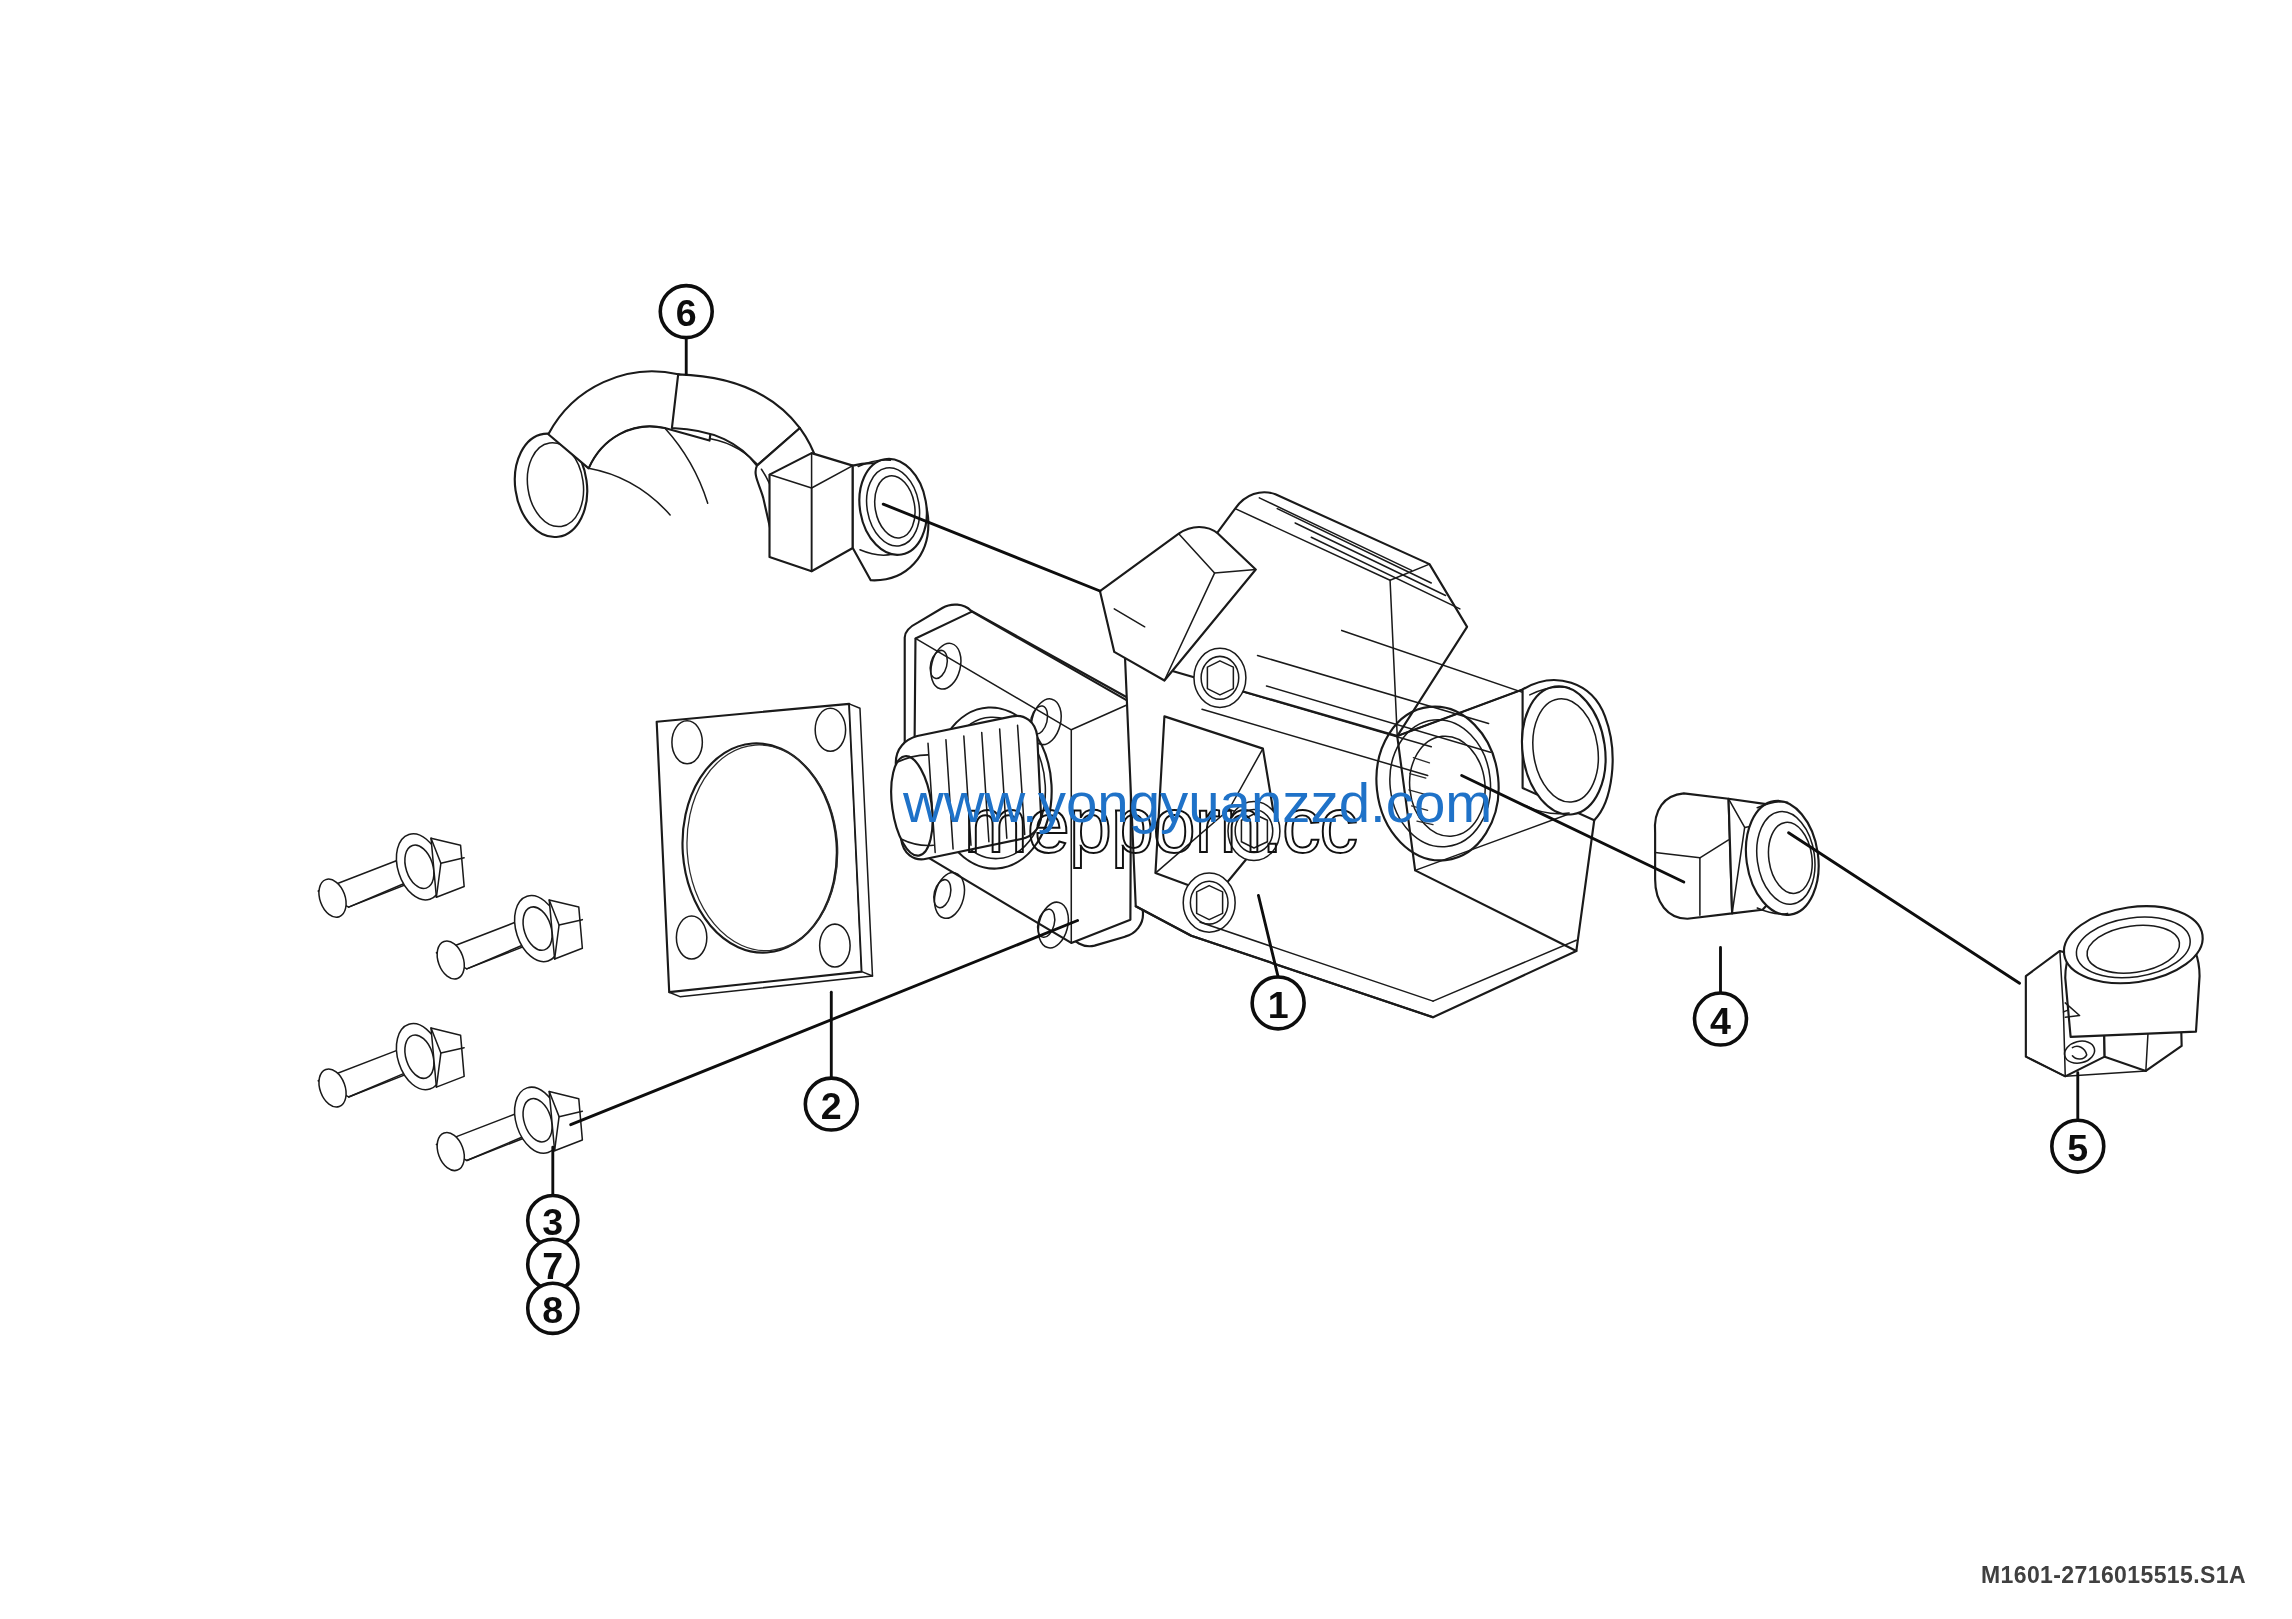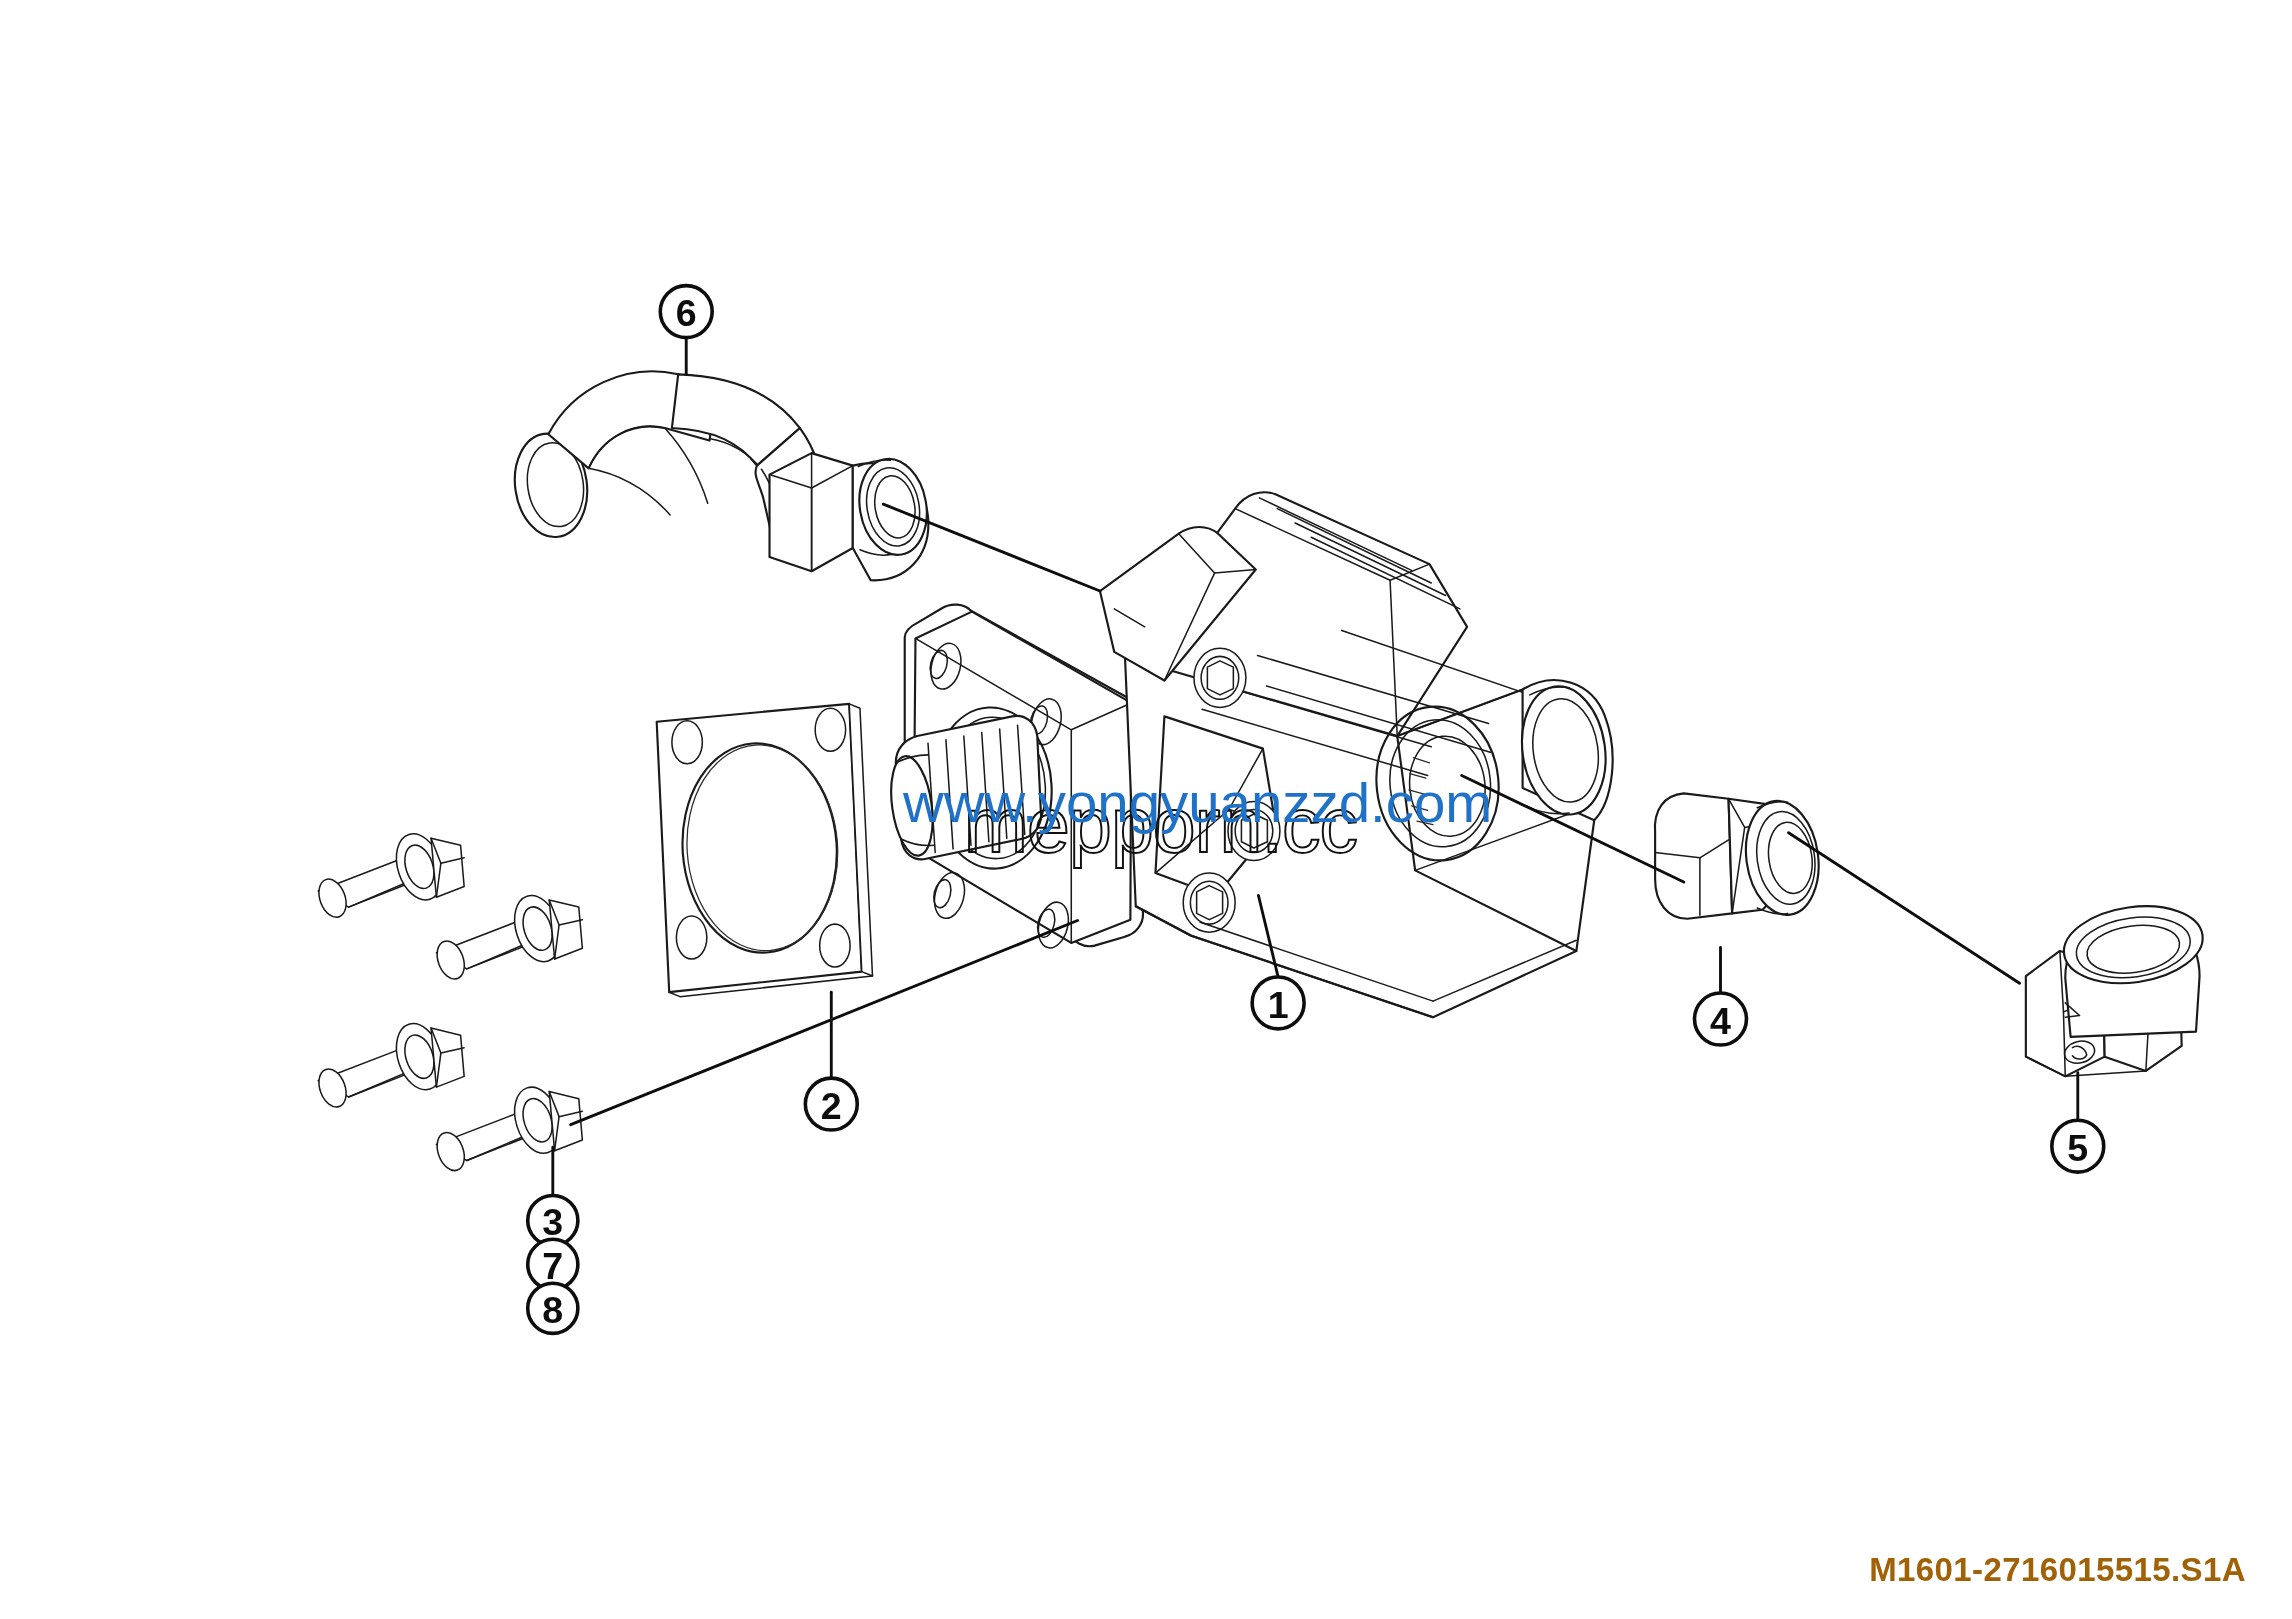--- a/index.html
+++ b/index.html
@@ -49,23 +49,23 @@
     fill: none;
     stroke: #111111;
     stroke-width: 2.2;
     letter-spacing: -1px;
   }
   #part-number {
     position: absolute;
     right: 47px;
     bottom: 30px;
     font-family: "Liberation Sans", sans-serif;
-    font-size: 33px;
+    font-size: 23px;
     font-weight: bold;
-    color: #a16207;
+    color: #404040;
     letter-spacing: 0.4px;
     white-space: nowrap;
   }
 </style>
 </head>
 <body>
 
 <div id="page">
 
 <svg id="diagram-svg" viewBox="0 0 2560 1808">

